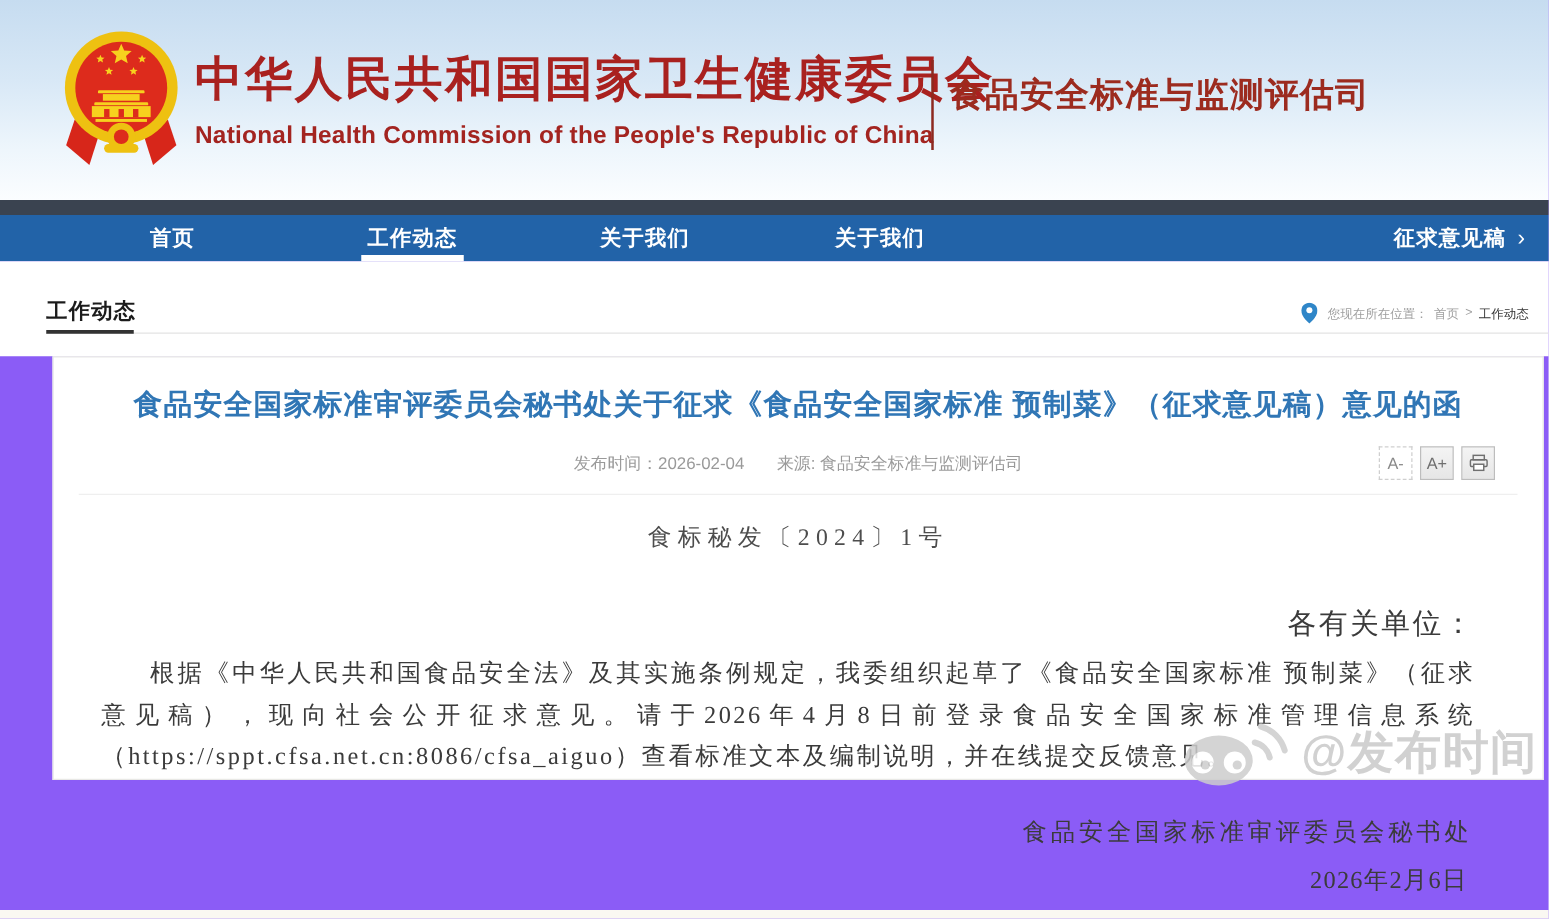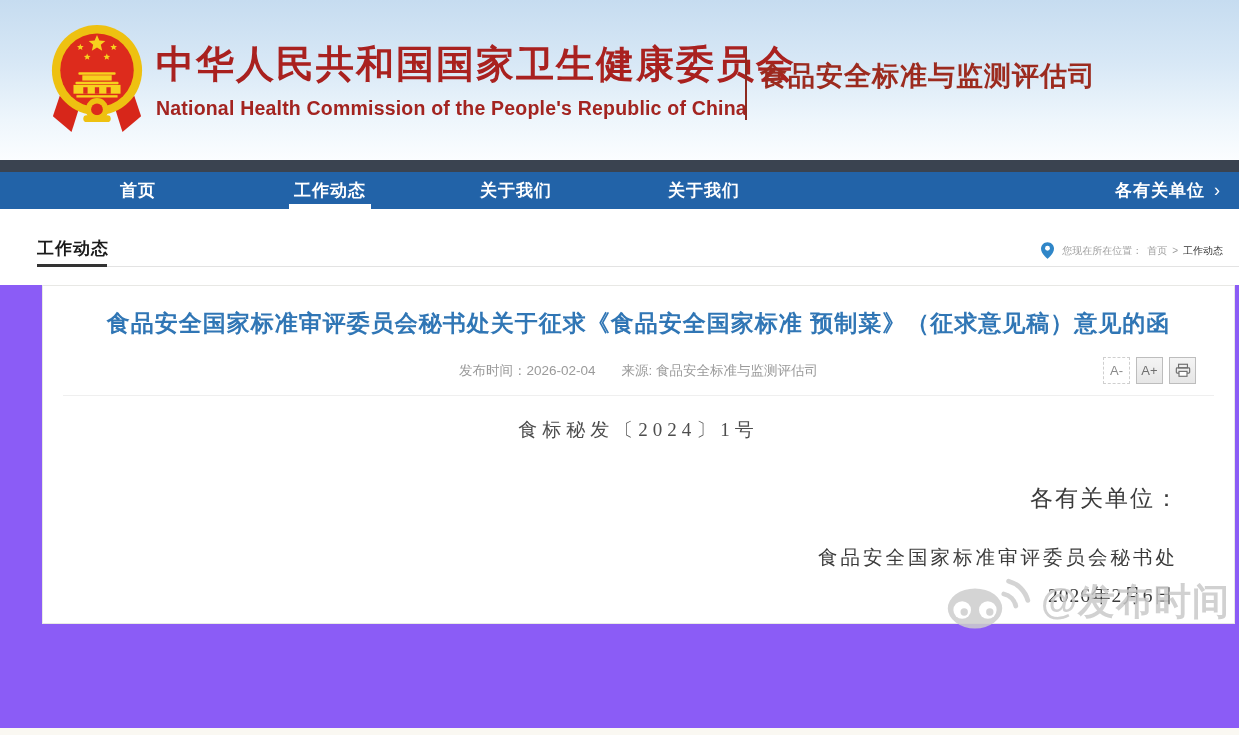--- a/index.html
+++ b/index.html
@@ -112,21 +112,21 @@
     <div class="header-divider"></div>
     <div class="dept">食品安全标准与监测评估司</div>
   </header>
 
   <div class="nav-stripe"></div>
   <nav class="nav-bar">
     <a class="nav-item" style="left:120px">首页</a>
     <a class="nav-item active" style="left:294px">工作动态</a>
     <a class="nav-item" style="left:480px">关于我们</a>
     <a class="nav-item" style="left:668px">关于我们</a>
-    <a class="nav-back"><span>各有关单位</span><span class="chev">›</span></a>
+    <a class="nav-back"><span>征求意见稿</span><span class="chev">›</span></a>
   </nav>
 
   <div class="section-row">
     <div class="section-title">工作动态</div>
     <div class="section-underline-light"></div>
     <div class="section-underline-dark"></div>
     <div class="breadcrumb">
       <svg class="pin" viewBox="0 0 14 18">
         <path d="M7,0C3.1,0 0,3.1 0,7c0,5.2 7,11 7,11s7,-5.8 7,-11C14,3.1 10.9,0 7,0z" fill="#2f86c8"></path>
         <circle cx="7" cy="6.6" r="2.6" fill="#fff"></circle>
@@ -155,20 +155,21 @@
             <rect x="4.5" y="9" width="9" height="5.5" fill="#fff"></rect>
           </svg>
         </button>
       </div>
     </div>
 
     <div class="meta-divider"></div>
 
     <div class="doc-number doc-font">食标秘发〔2024〕1号</div>
     <p class="salutation doc-font">各有关单位：</p>
+    <p class="body-para doc-font">根据《中华人民共和国食品安全法》及其实施条例规定，我委组织起草了《食品安全国家标准 预制菜》（征求意见稿），现向社会公开征求意见。请于2026年4月8日前登录食品安全国家标准管理信息系统（https://sppt.cfsa.net.cn:8086/cfsa_aiguo）查看标准文本及编制说明，并在线提交反馈意见。</p>
     <p class="signature doc-font">食品安全国家标准审评委员会秘书处</p>
     <p class="sign-date doc-font">2026年2月6日</p>
 
     <div class="watermark">
       <svg width="96" height="58" viewBox="0 0 120 72">
         <g fill="#cdcdcd">
           <path d="M6,44 a34,25 0 1,0 68,0 a34,25 0 1,0 -68,0 z"></path>
         </g>
         <circle cx="24" cy="46" r="11" fill="#fff"></circle>
         <circle cx="26.5" cy="48.5" r="4.6" fill="#cdcdcd"></circle>

